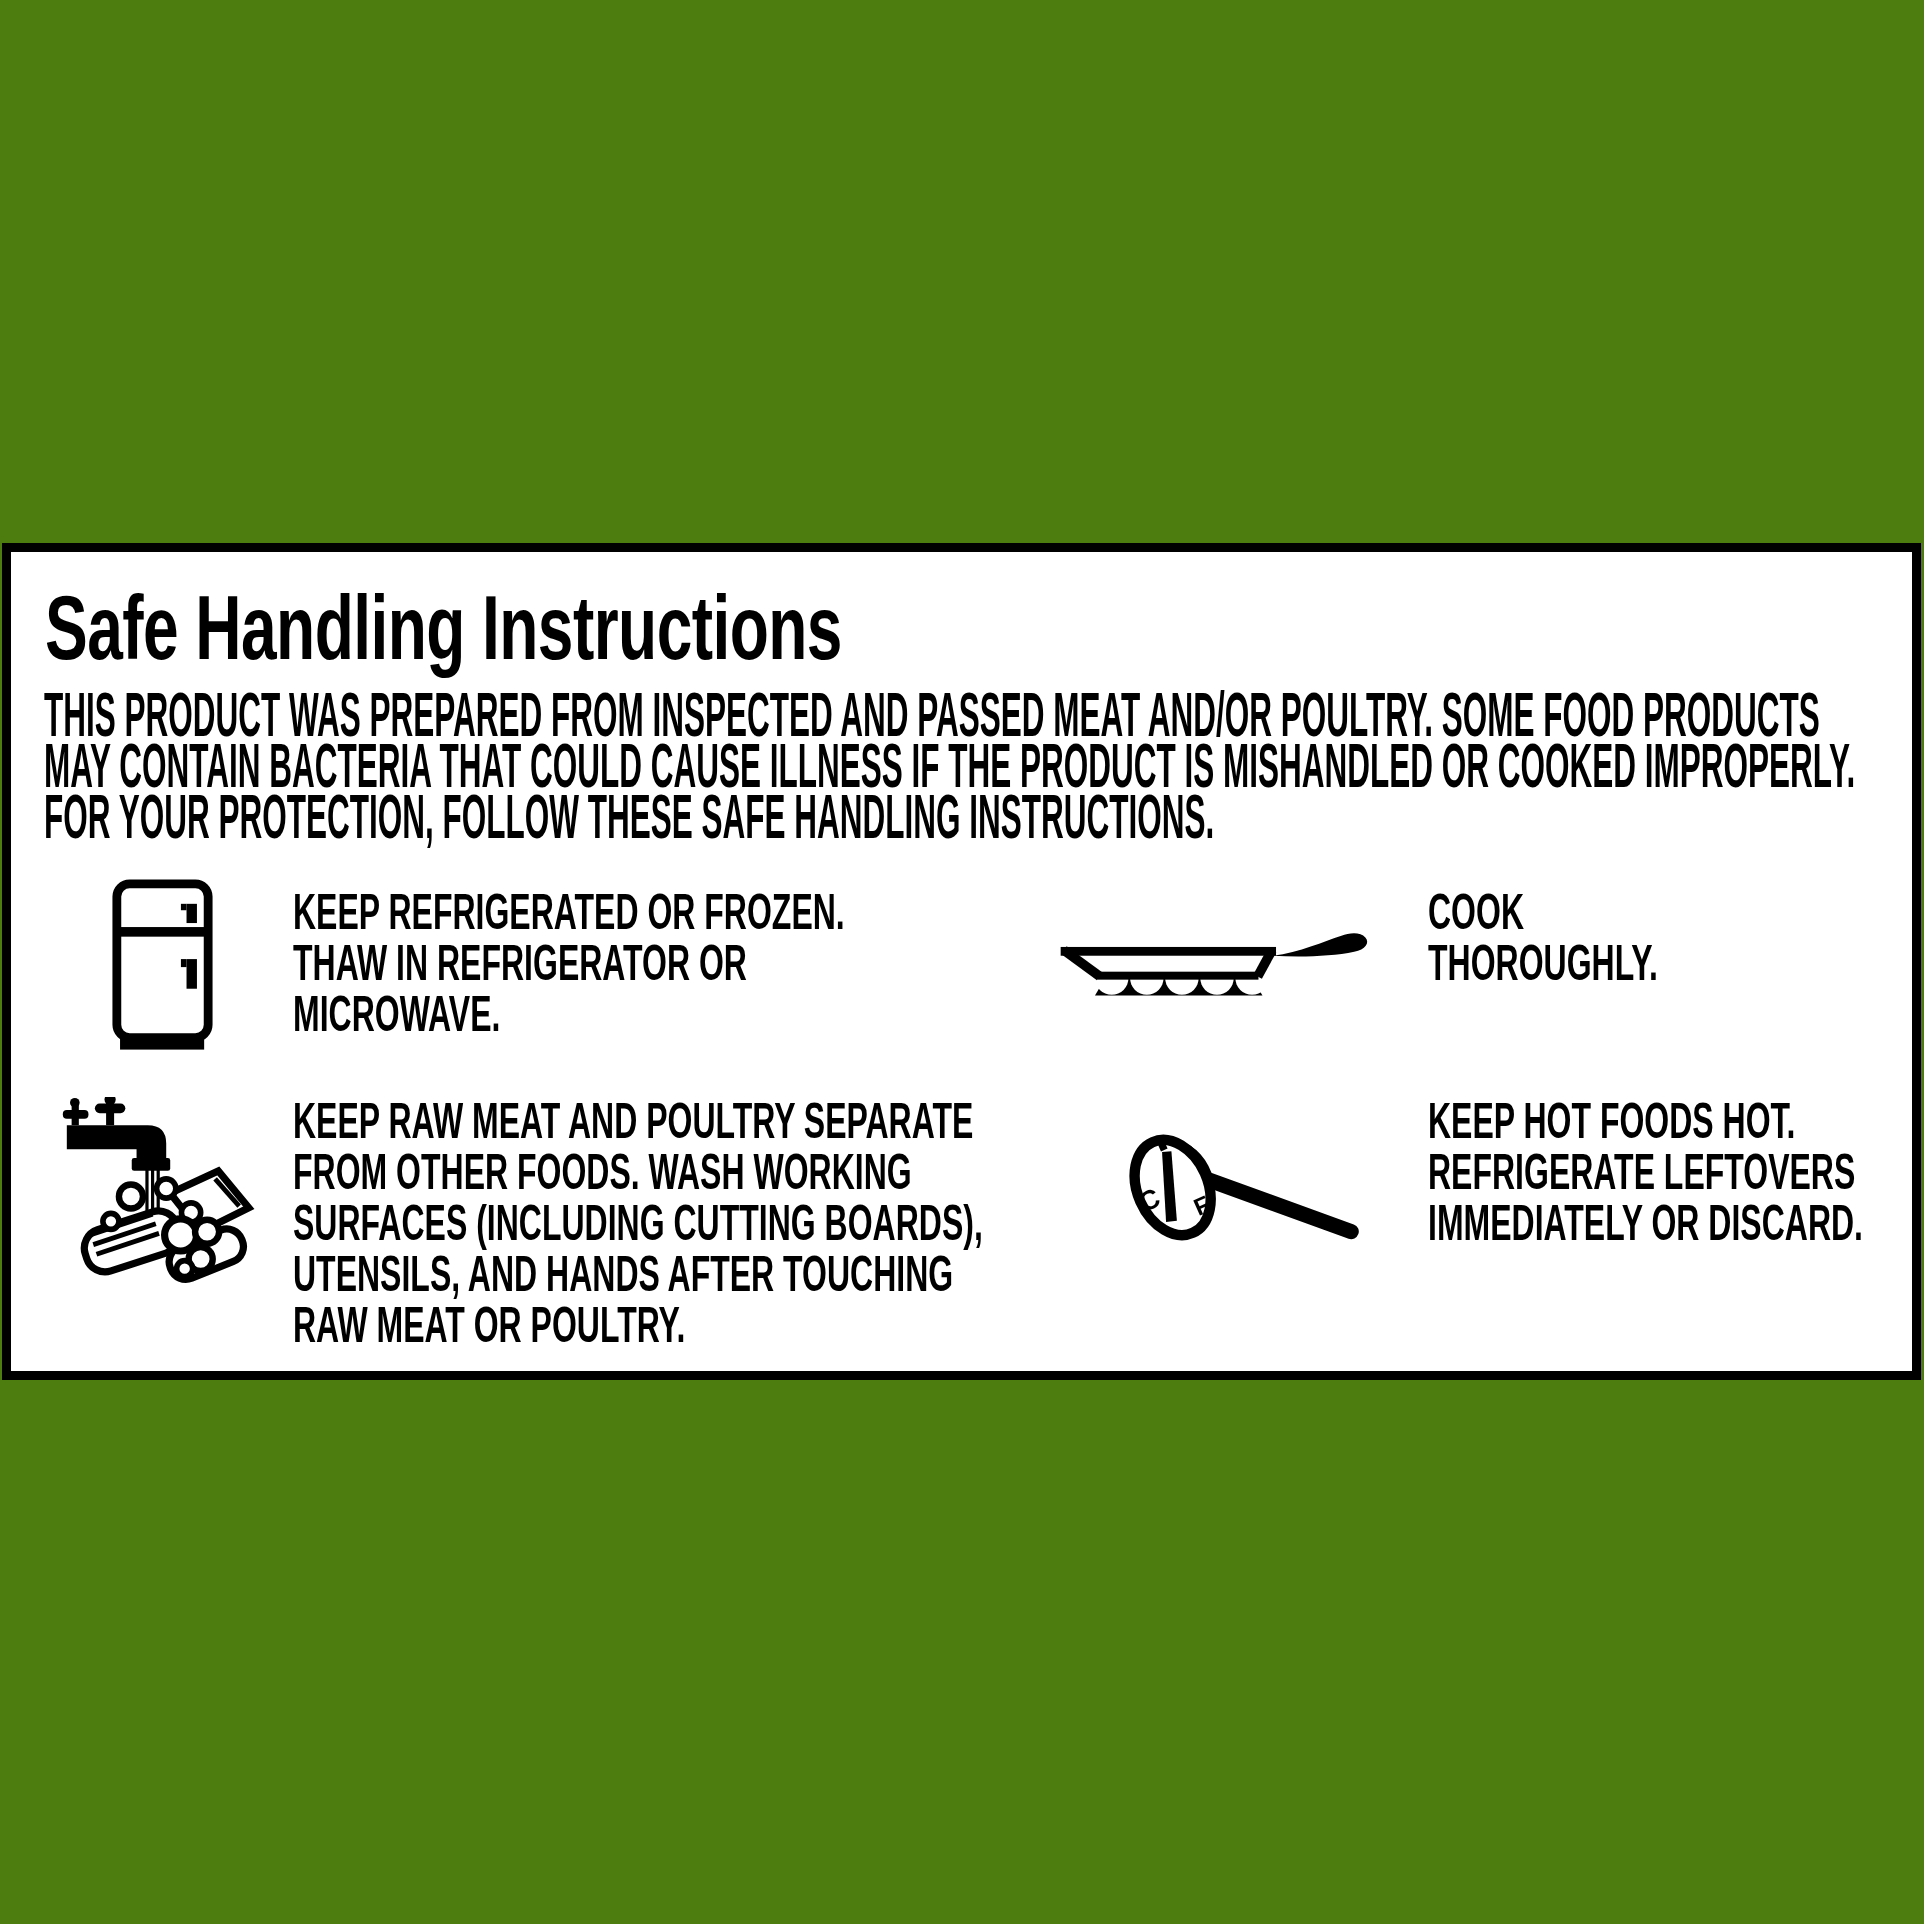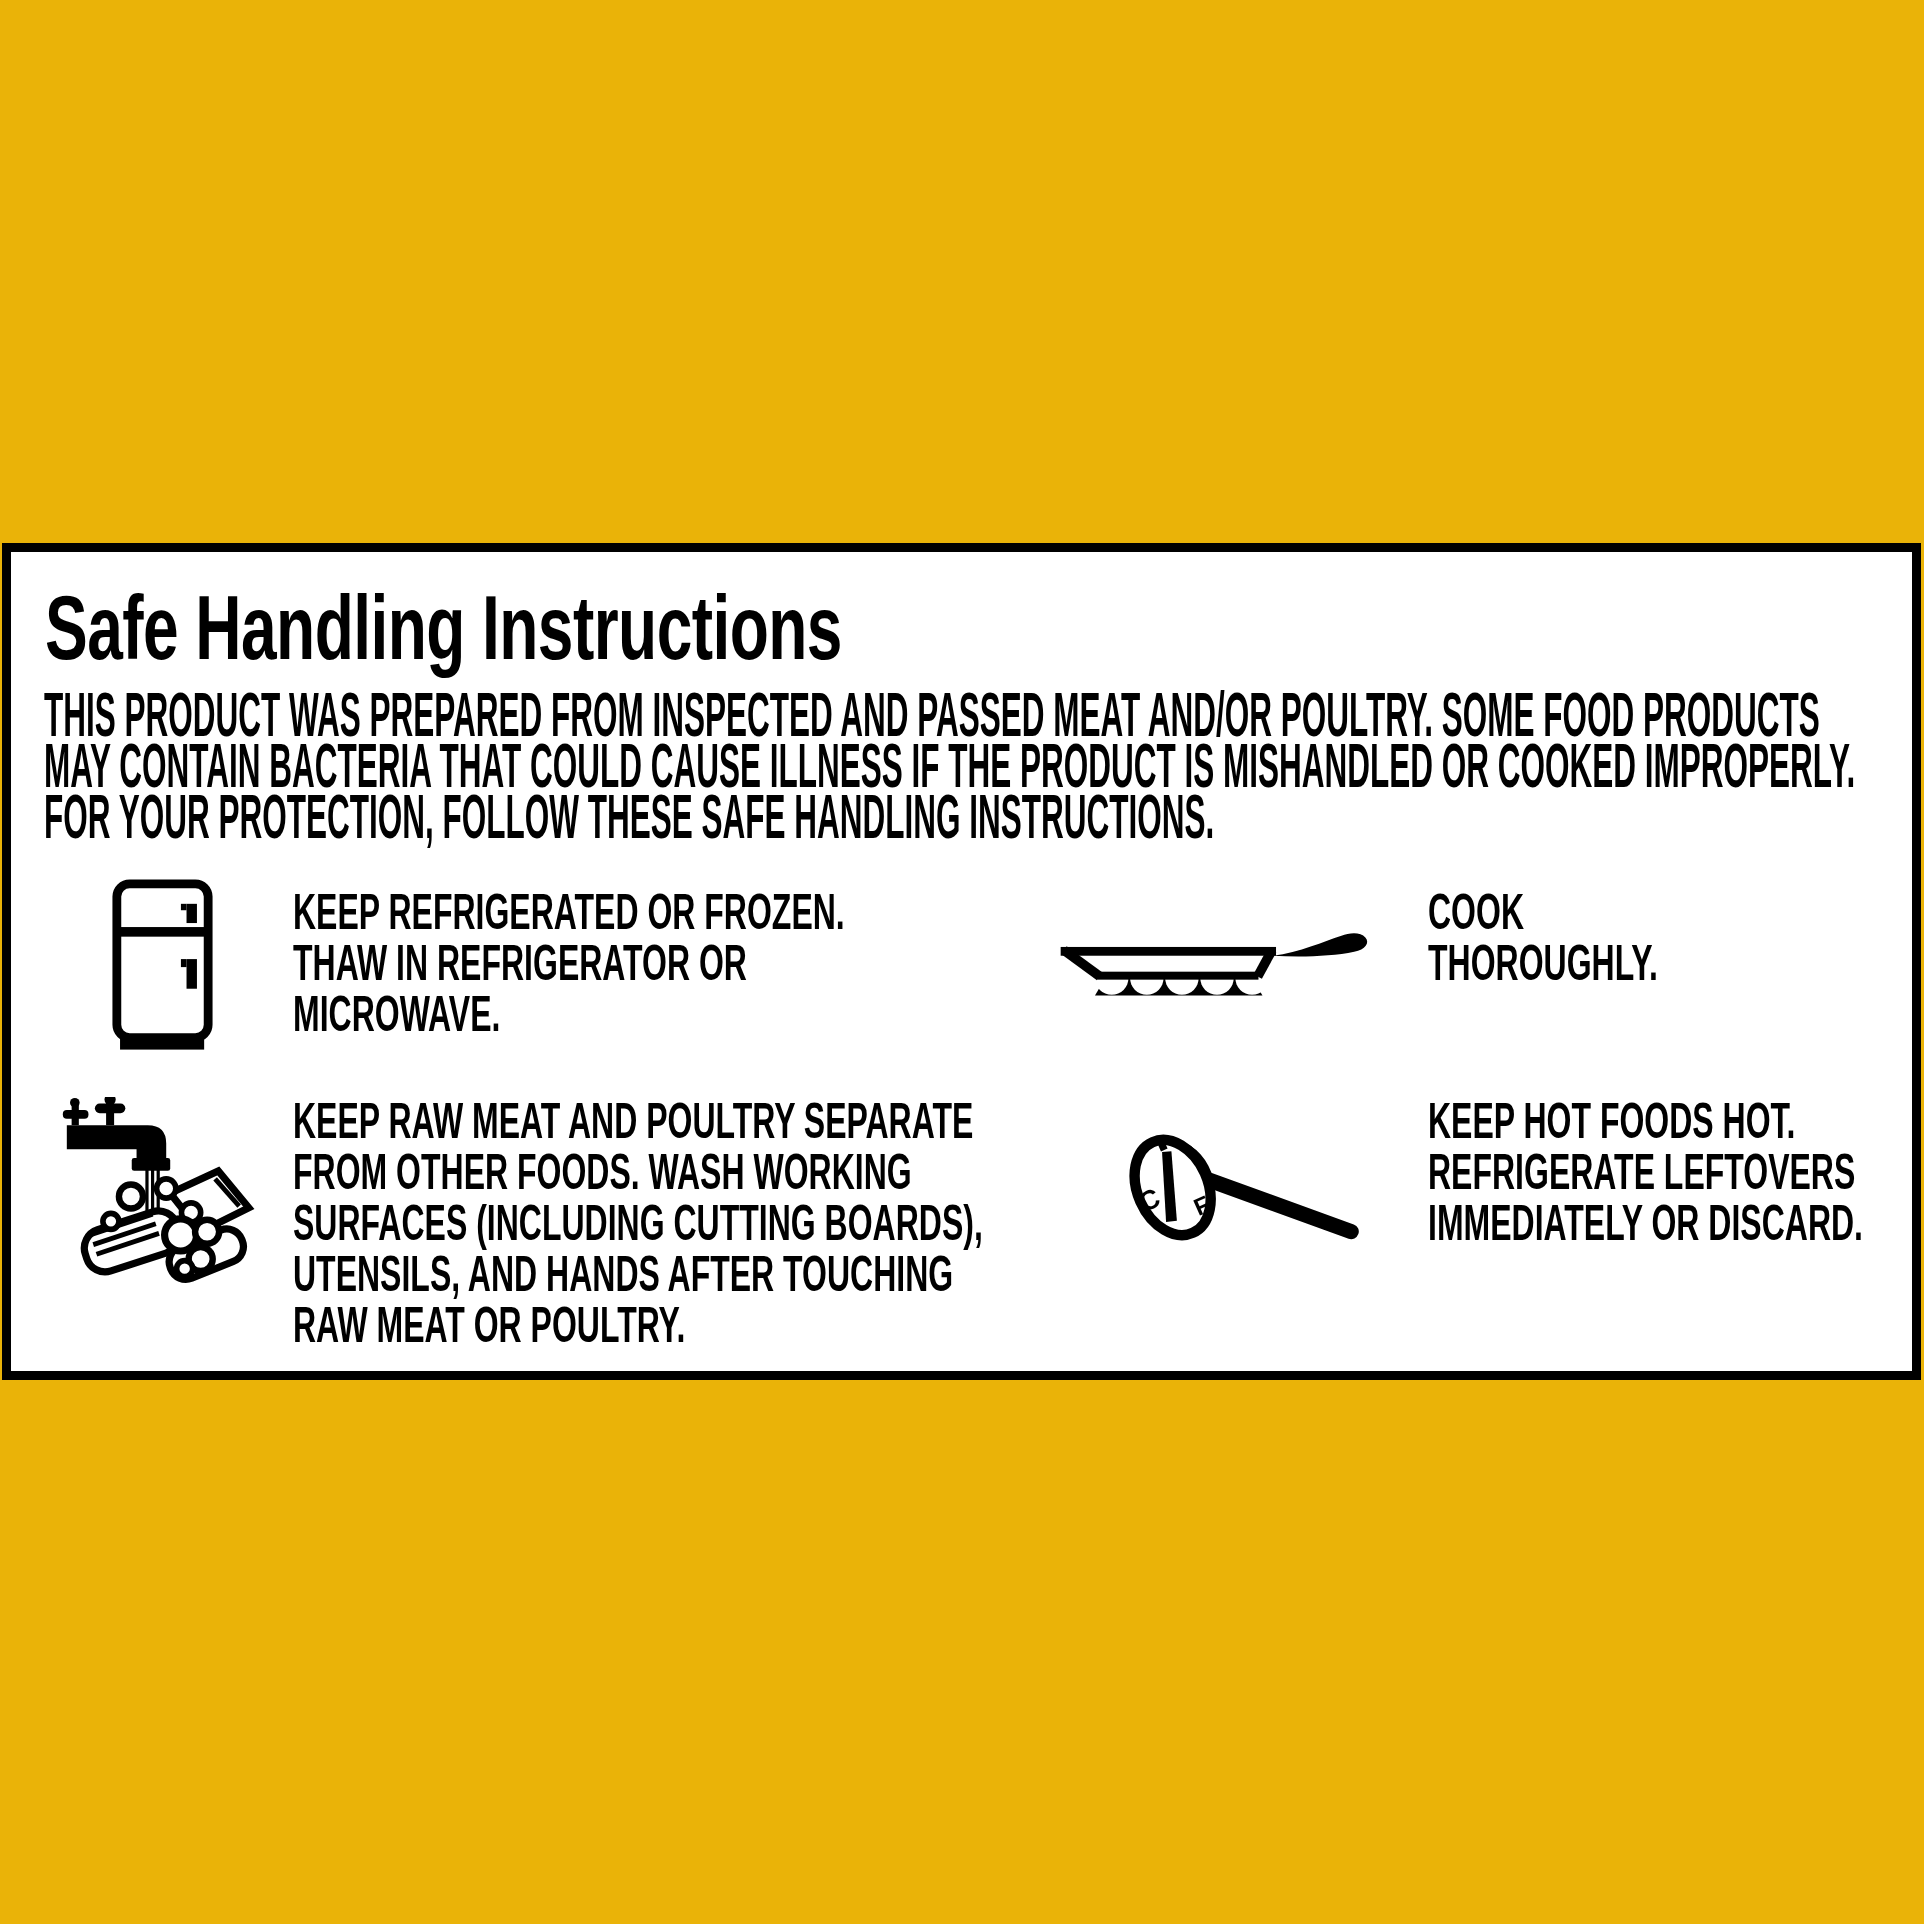--- a/index.html
+++ b/index.html
@@ -1,16 +1,16 @@
 <!DOCTYPE html>
 <html style="font-size:13px"><head>
 <meta charset="utf-8">
 <style>
   html,body{margin:0;padding:0;background:#ffffff;}
-  .sheet{position:relative;width:1925px;height:1925px;background:#eab308;overflow:hidden;
+  .sheet{position:relative;width:1925px;height:1925px;background:#4d7c0f;overflow:hidden;
          font-family:"Liberation Sans",sans-serif;color:#000;}
   .box{position:absolute;left:2.4px;top:543px;width:1901px;height:819px;border:9.6px solid #000;background:#fff;}
   .abs{position:absolute;}
   .cx{transform-origin:0 0;white-space:nowrap;font-weight:bold;}
   .title{left:45px;top:588px;font-size:91px;line-height:80px;transform:scaleX(0.704);letter-spacing:-0.8px;}
   .para{left:44px;top:689px;font-size:63px;line-height:51px;transform:scaleX(0.50);}
   .itm{font-size:50px;line-height:51px;transform:scaleX(0.64);}
   .t1{left:293px;top:887px;}
   .t2{left:1428px;top:887px;}
   .t3{left:293px;top:1096px;}

